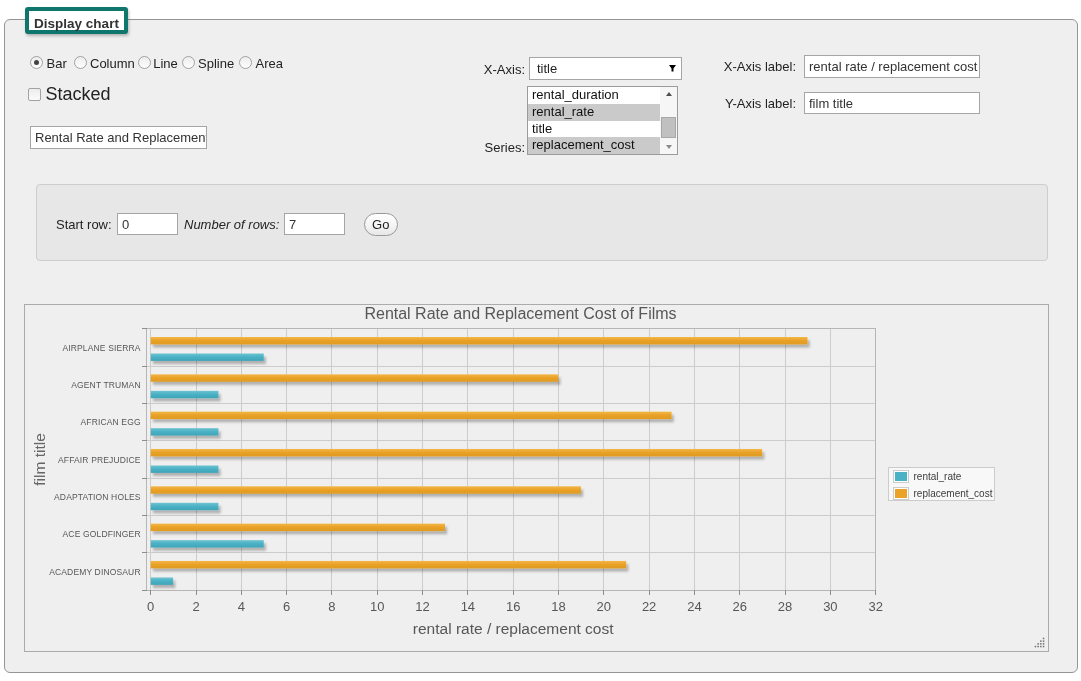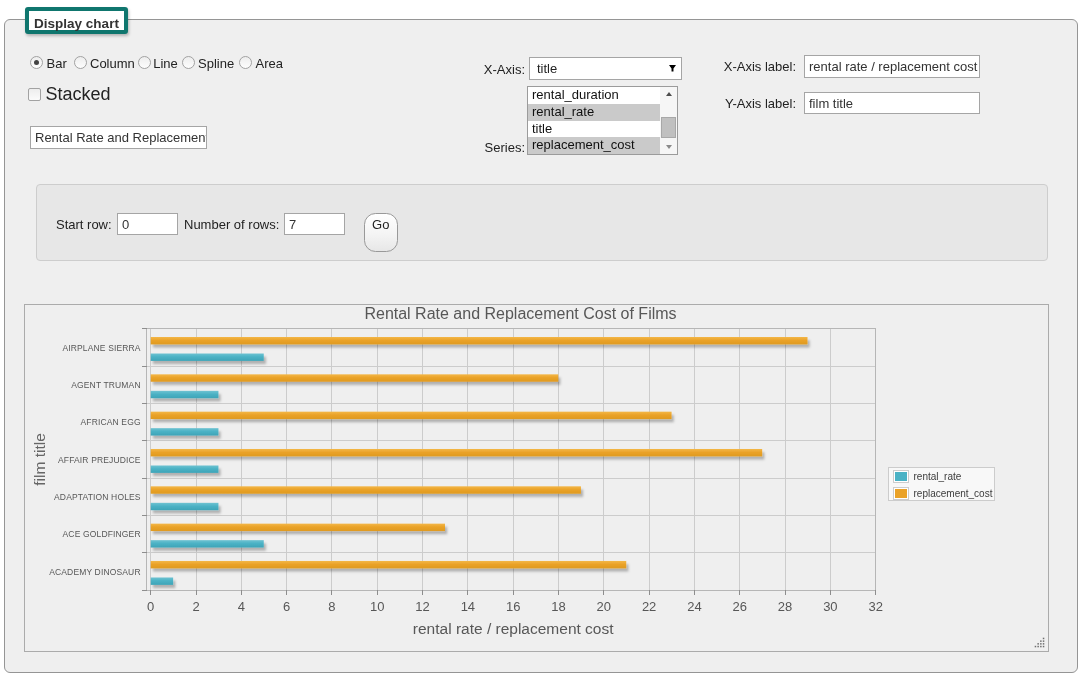--- a/index.html
+++ b/index.html
@@ -32,21 +32,21 @@
 #sbar { position:absolute; right:0; top:0; width:17px; height:67px; background:#f6f6f6; }
 #sbar .btn { position:absolute; left:0; width:17px; height:15px; background:#f6f6f6; text-align:center; }
 #sbar .thumb { position:absolute; left:1px; top:30px; width:15px; height:21px; background:#c0c0c0; border:1px solid #a8a8a8;}
 .tri-up { width:0;height:0;border-left:3.5px solid transparent;border-right:3.5px solid transparent;
   border-bottom:4px solid #4d4d4d; margin:5px auto 0; }
 .tri-dn { width:0;height:0;border-left:3.5px solid transparent;border-right:3.5px solid transparent;
   border-top:4px solid #8a8a8a; margin:6px auto 0; }
 
 #panel { left:36px; top:184px; width:1012px; height:77px; background:#e7e7e7;
   border:1px solid #cdcdcd; border-radius:4px; }
-#gobtn { left:364px; top:213px; width:33.5px; height:39px; border:1px solid #999; border-radius:11.5px;
+#gobtn { left:364px; top:213px; width:33.5px; height:23px; border:1px solid #999; border-radius:11.5px;
   background:linear-gradient(#ffffff,#f4f4f4 55%,#e7e7e7); font-size:13px; color:#222;
   text-align:center; line-height:21px; }
 
 #chartbox { left:24px; top:304px; width:1025px; height:348px; border:1px solid #ababab; }
 #charttitle { left:360px; top:305px; width:321px; text-align:center; font-size:16px; color:#575757; }
 #legend { left:888px; top:467px; width:107px; height:34px; background:rgba(255,255,255,0.55);
   border:1px solid #ccc; }
 .litem { display:flex; align-items:center; height:17px; }
 .sw { width:16px; height:13px; border:1px solid #ccc; background:#fff; padding:1px 1px; margin-left:4px; flex:none;}
 .sw > div { width:12px; height:9px; }
@@ -95,21 +95,21 @@
   </div>
 
   <div class="abs lbl" style="left:696px; top:59px; width:100px; text-align:right;">X-Axis label:</div>
   <div class="abs txt" style="left:804px; top:55px; width:176px; height:23px;">rental rate / replacement cost</div>
   <div class="abs lbl" style="left:696px; top:96px; width:100px; text-align:right;">Y-Axis label:</div>
   <div class="abs txt" style="left:804px; top:92px; width:176px; height:22px;">film title</div>
 
   <div id="panel" class="abs"></div>
   <div class="abs lbl" style="left:56px; top:217px;">Start row:</div>
   <div class="abs txt" style="left:117px; top:213px; width:61px; height:22px;">0</div>
-  <div class="abs lbl" style="left:184px; top:217px;">Number of rows:</div>
+  <div class="abs lbl" style="left:184px; top:217px;font-style:italic;">Number of rows:</div>
   <div class="abs txt" style="left:284px; top:213px; width:61px; height:22px;">7</div>
   <div id="gobtn" class="abs">Go</div>
 
   <div id="chartbox" class="abs"></div>
   <div id="charttitle" class="abs">Rental Rate and Replacement Cost of Films</div>
   <svg id="chartsvg" class="abs" style="left:24px; top:304px;" width="1025" height="348">
 <defs>
 <linearGradient id="go" x1="0" y1="0" x2="0" y2="1">
  <stop offset="0" stop-color="#f3b748"></stop>
           <stop offset="0.45" stop-color="#eaa228"></stop>

